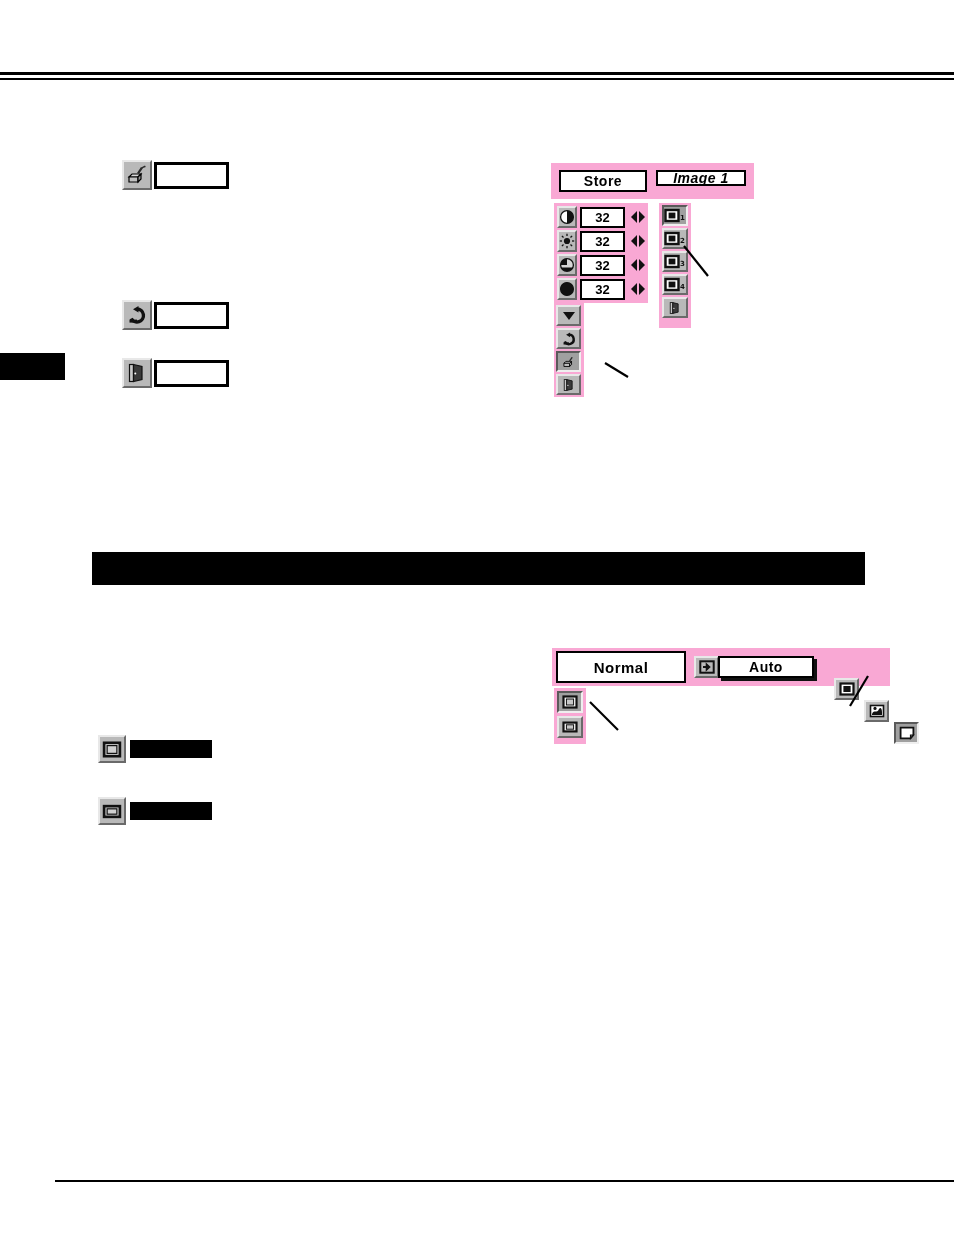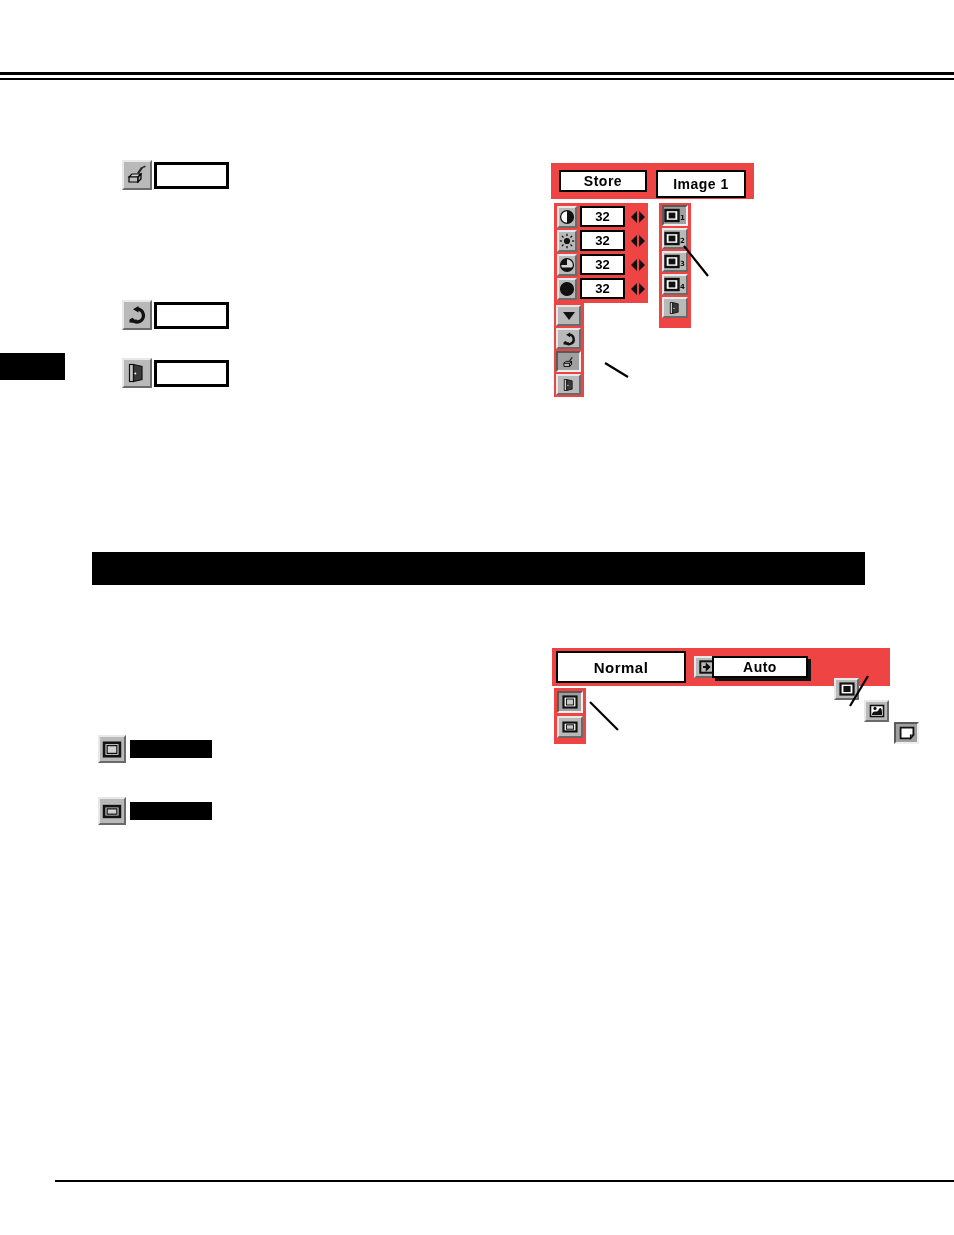--- a/index.html
+++ b/index.html
@@ -13,21 +13,21 @@
   .abs { position:absolute; }
 
   
   #header-rule-top   { left:0;  top:72px;  width:954px; height:3px;  background:#000; }
   #header-rule-bot   { left:0;  top:78px;  width:954px; height:2px;  background:#000; }
   #footer-rule       { left:55px; top:1180px; width:899px; height:2px; background:#000; }
   #side-tab          { left:0;  top:353px; width:65px; height:27px; background:#000; }
   #section-banner    { left:92px; top:552px; width:773px; height:33px; background:#000; }
 
   
-  .osd-panel { background:#ef4444; }
+  .osd-panel { background:#f9a8d4; }
   .btn-white {
     background:#ffffff;
     border:2px solid #000;
     display:flex; align-items:center; justify-content:center;
     font-weight:bold; color:#000; letter-spacing:.5px;
   }
   .redact { background:#000; }
 
   
   .tile {
@@ -42,21 +42,21 @@
   .tile.sel { border-top-color:#5a5a5a; border-left-color:#5a5a5a;
               border-right-color:#efefef; border-bottom-color:#efefef;
               background:#a0a0a0; }
   .tile svg { display:block; }
 
   
   .legend-row { display:flex; align-items:center; }
   .legend-box { border:3px solid #000; background:#fff; height:27px; }
 
   
-  .val-row { display:flex; align-items:flex-start; gap:3px; margin-bottom:2px; }
+  .val-row { display:flex; align-items:center; gap:3px; margin-bottom:2px; }
   .val-field {
     background:#fff; border:2px solid #000; width:62px; height:21px;
     display:flex; align-items:center; justify-content:center;
     font-size:13px; font-weight:bold; font-family:"Liberation Sans", sans-serif;
   }
   .adj-arrows { width:22px; height:22px; display:flex; align-items:center; justify-content:center; }
 
   .leader { stroke:#000; stroke-width:2.2; }
 </style>
 </head>
@@ -98,21 +98,21 @@
       <rect x="3.5" y="2.5" width="4" height="17" fill="#c8c8c8" stroke="#111" stroke-width="1.2"></rect>
       <path d="M7.5 2.5 L16 4.5 L16 17.5 L7.5 19.5 Z" fill="#3a3a3a" stroke="#111" stroke-width="1.2"></path>
       <circle cx="9.3" cy="11.5" r="1" fill="#fff"></circle>
     </svg>
   </div>
   <div class="legend-box" style="width:75px; margin-left:2px;"></div>
 </div>
 
 <div class="abs osd-panel" style="left:551px; top:163px; width:203px; height:36px;">
   <div class="abs btn-white" style="left:8px; top:7px; width:88px; height:22px; font-size:14px;">Store</div>
-  <div class="abs btn-white" style="left:105px; top:7px; width:90px; height:28px; font-size:14px;">Image 1</div>
+  <div class="abs btn-white" style="left:105px; top:7px; width:90px; height:16px; font-size:14px;font-style:italic;">Image 1</div>
 </div>
 
 <div class="abs osd-panel" style="left:554px; top:203px; width:94px; height:100px; padding:3px 0 0 3px;">
 
   <div class="val-row">
     <div class="tile" style="width:22px;height:22px;">
       <svg width="16" height="16" viewBox="0 0 16 16">
         <circle cx="8" cy="8" r="6.4" fill="#fff" stroke="#111" stroke-width="1.3"></circle>
         <path d="M8 1.6 A6.4 6.4 0 0 1 8 14.4 Z" fill="#111"></path>
       </svg>
@@ -261,21 +261,21 @@
 <div class="abs osd-panel" style="left:552px; top:648px; width:338px; height:38px;text-decoration:underline;">
   <div class="abs btn-white" style="left:4px; top:3px; width:130px; height:32px; font-size:15px;">Normal</div>
 
   <div class="abs tile" style="left:142px; top:8px; width:25px; height:22px;">
     <svg width="16" height="14" viewBox="0 0 16 14">
       <rect x="1.3" y="1.3" width="13.4" height="11.4" fill="none" stroke="#111" stroke-width="2"></rect>
       <path d="M4 7 L10 7 M7.6 4.4 L10.4 7 L7.6 9.6 Z" stroke="#111" stroke-width="1.8" fill="#111"></path>
     </svg>
   </div>
 
-  <div class="abs btn-white" style="left:160px; top:8px; width:96px; height:22px; font-size:14px; border-width:2px; box-shadow:3px 3px 0 #111;">Auto</div>
+  <div class="abs btn-white" style="left:166px; top:8px; width:96px; height:22px; font-size:14px; border-width:2px; box-shadow:3px 3px 0 #111;">Auto</div>
 
   <div class="abs tile" style="left:282px; top:8px; width:25px; height:22px;">
     <svg width="16" height="14" viewBox="0 0 16 14">
       <rect x="1.5" y="1.5" width="13" height="11" fill="#fff" stroke="#111" stroke-width="2.2"></rect>
       <rect x="4.4" y="4" width="7.2" height="6" fill="#111"></rect>
     </svg>
   </div>
 
   <div class="abs tile" style="left:312px; top:8px; width:25px; height:22px;">
     <svg width="16" height="14" viewBox="0 0 16 14">

